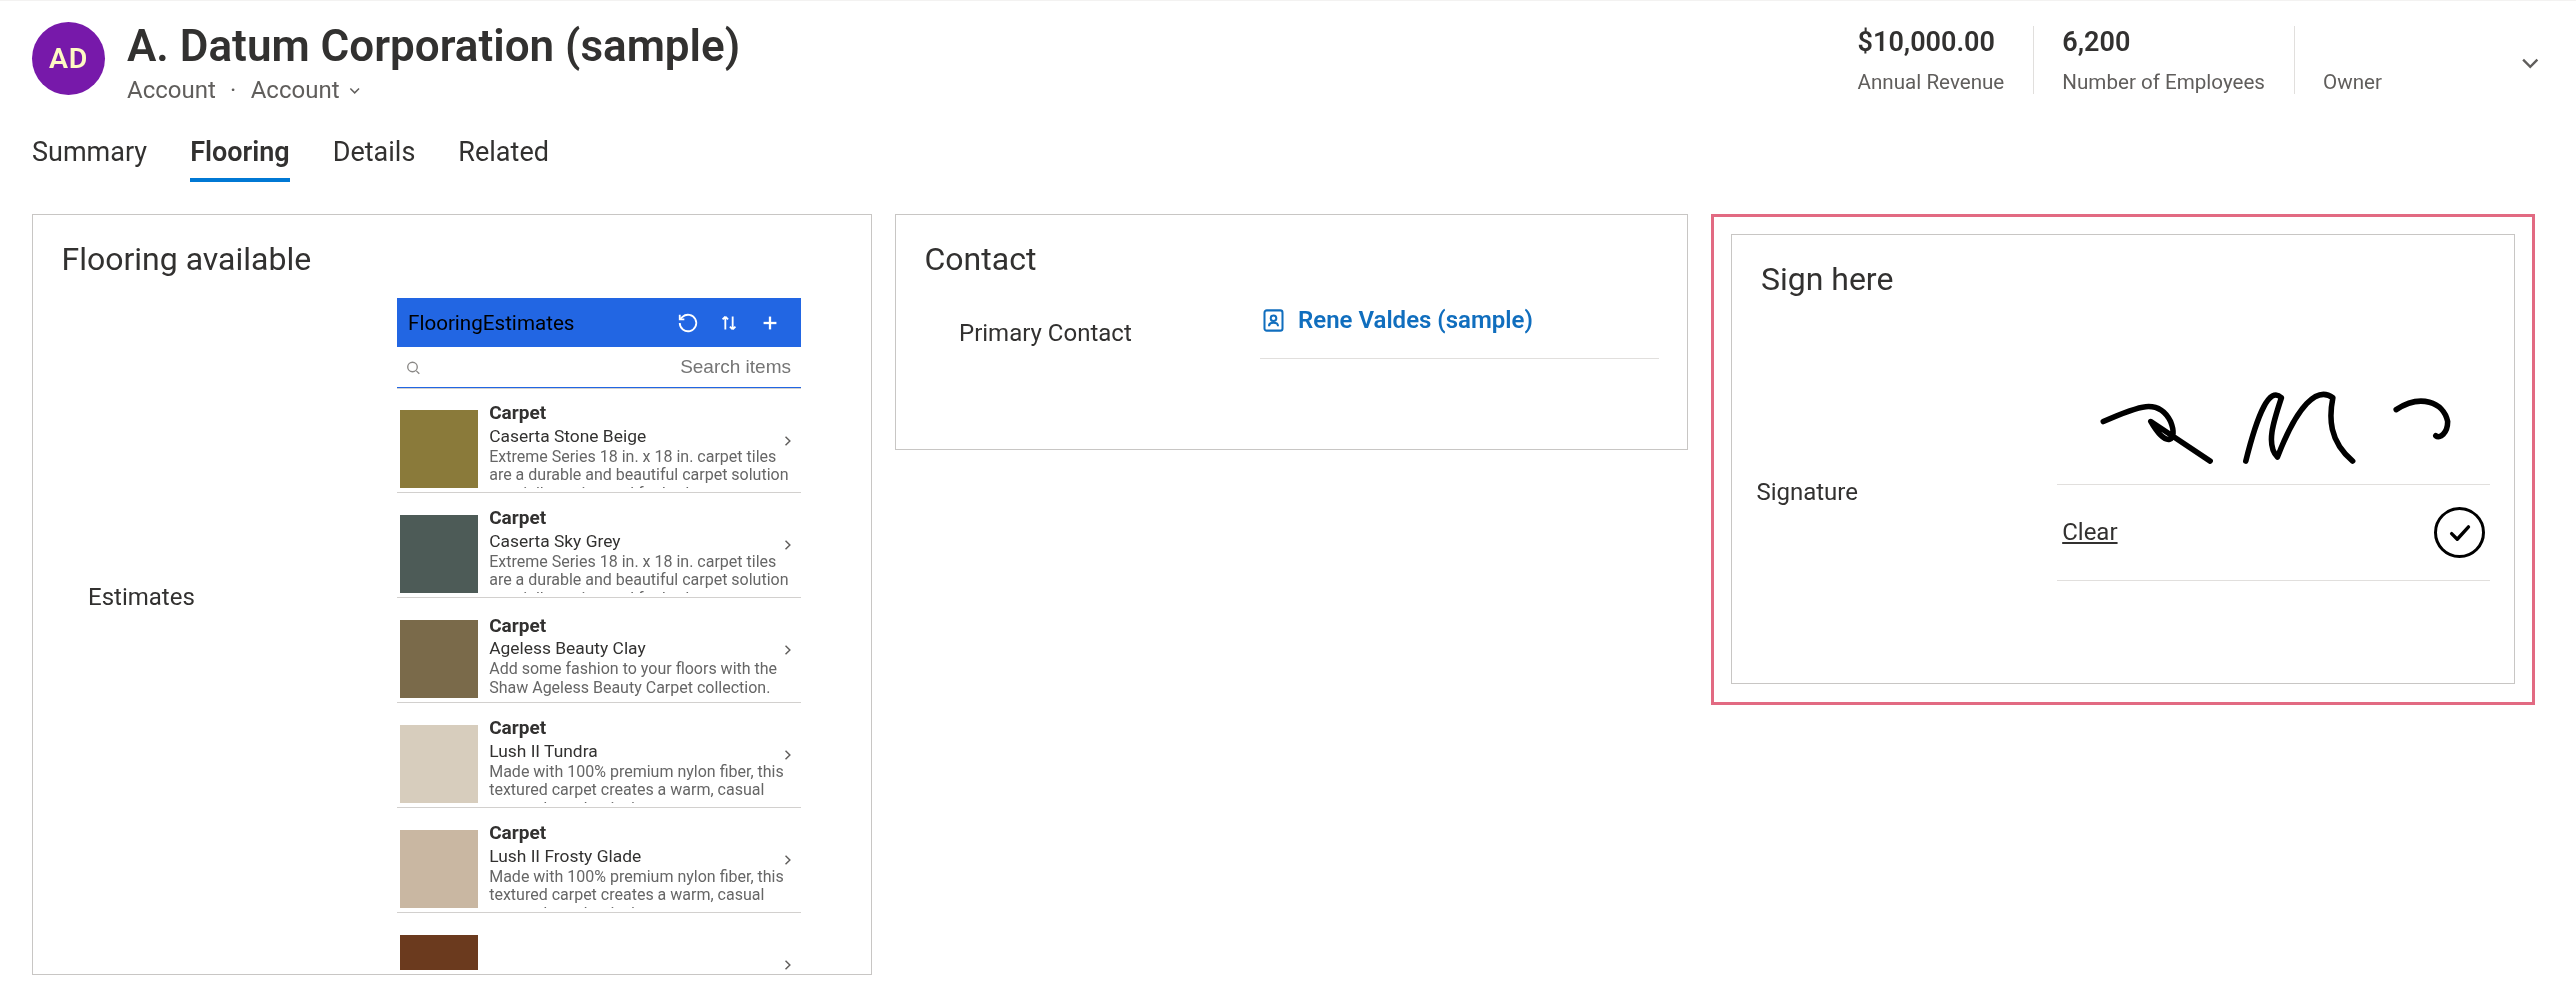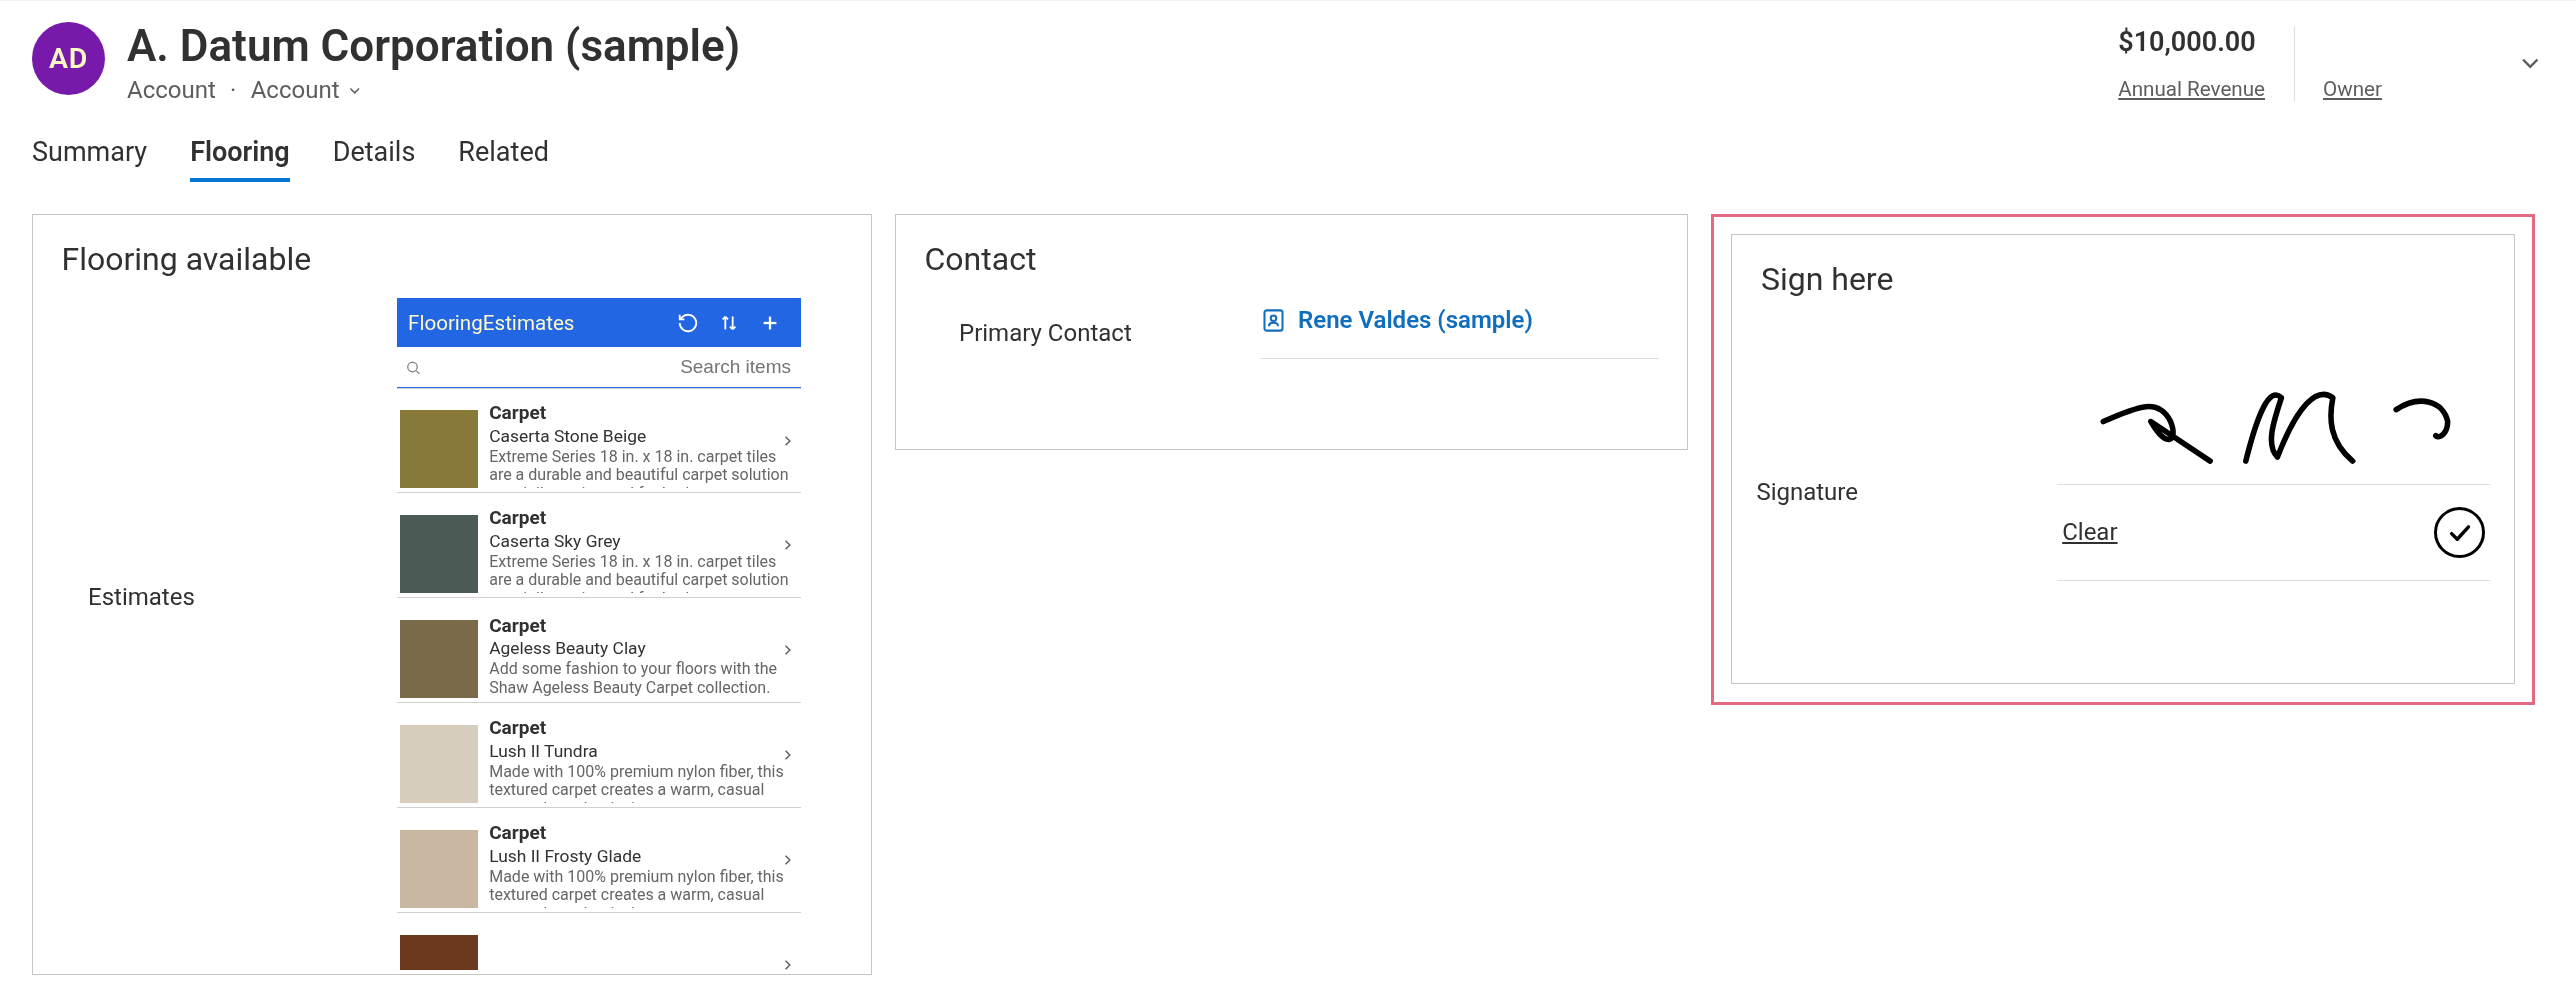--- a/index.html
+++ b/index.html
@@ -88,23 +88,22 @@
   .metric:first-child { border-left: none; }
   .metric .value {
     font-size: 27px;
     font-weight: 600;
     color: var(--text);
     line-height: 1.2;
   }
   .metric .label {
     font-size: 20.6px;
     color: var(--text-secondary);
-    margin-top: 18px;
+    margin-top: 11px;
     white-space: nowrap;
-    text-decoration: underline;
   }
   .owner .value { color: #fff; } 
   .header-chevron {
     align-self: center;
     margin-left: 24px;
     cursor: pointer;
   }
 
   
   .tabs {
@@ -163,21 +162,21 @@
   }
   
   .gallery {
     width: 404px;
     display: flex;
     flex-direction: column;
     border-top: none;
   }
   .gallery-header {
     background: var(--gallery-header);
-    color: #fef9c3;
+    color: #000000;
     display: flex;
     align-items: center;
     height: 49px;
     padding: 0 11px;
     font-size: 20.6px;
   }
   .gallery-header .title { flex: 1; }
   .gallery-header .icon-btn {
     width: 41px; height: 41px;
     display: flex; align-items: center; justify-content: center;
@@ -328,20 +327,24 @@
               <polyline points="6 9 12 15 18 9"></polyline>
             </svg>
         </span>
       </div>
     </div>
 
     <div class="header-metrics">
       <div class="metric">
         <div class="value">$10,000.00</div>
         <div class="label">Annual Revenue</div>
+      </div>
+      <div class="metric">
+        <div class="value">6,200</div>
+        <div class="label">Number of Employees</div>
       </div>
       <div class="metric owner">
         <div class="value">-</div>
         <div class="label">Owner</div>
       </div>
     </div>
     <div class="header-chevron">
       <svg width="28.5" height="28.5" viewBox="0 0 24 24" fill="none" stroke="#605e5c" stroke-width="2">
           <polyline points="6 9 12 15 18 9"></polyline>
         </svg>

